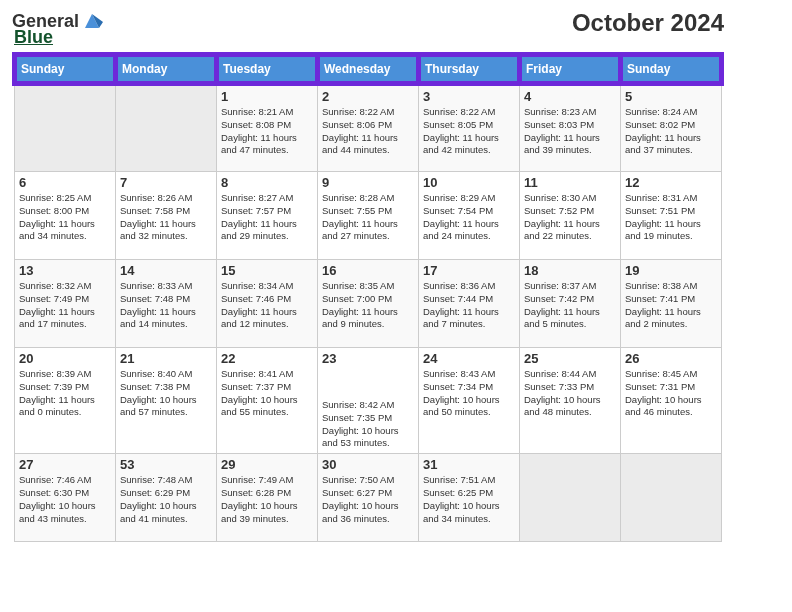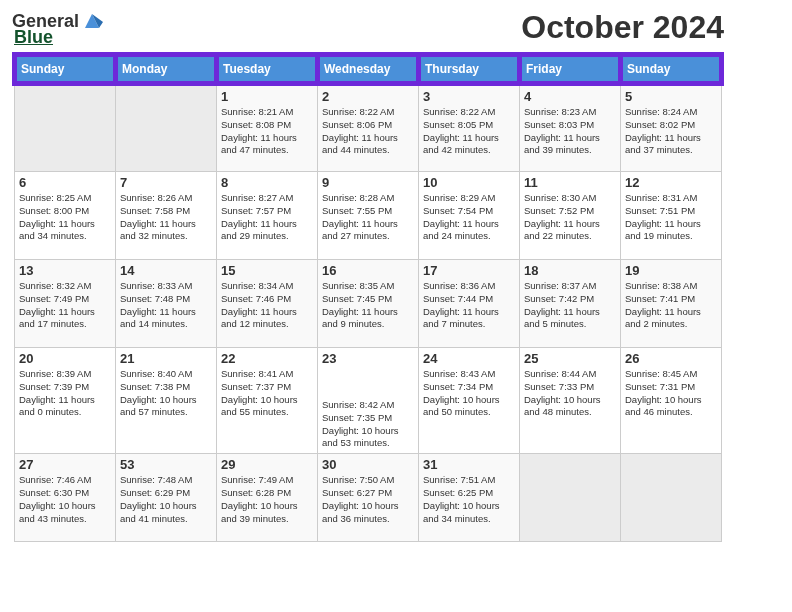--- a/index.html
+++ b/index.html
@@ -35,21 +35,21 @@
       font-size: 18px;
       font-weight: bold;
       color: #14532d;
       line-height: 1;
       text-decoration: underline;
     }
     .title-block {
       text-align: right;
     }
     .month-title {
-      font-size: 32px;
+      font-size: 24px;
       font-weight: bold;
       color: #333;
       line-height: 1.1;
     }
     .location-title {
       font-size: 15px;
       color: #555;
     }
     table {
       width: 100%;
@@ -224,21 +224,21 @@
           </td>
           <td>
             <span class="day-num">15</span>
             <div class="cell-info" style="white-space: pre-line;">Sunrise: 8:34 AM
 Sunset: 7:46 PM
 Daylight: 11 hours and 12 minutes.</div>
           </td>
           <td>
             <span class="day-num">16</span>
             <div class="cell-info" style="white-space: pre-line;">Sunrise: 8:35 AM
-Sunset: 7:45 PM
+Sunset: 7:00 PM
 Daylight: 11 hours and 9 minutes.</div>
           </td>
           <td>
             <span class="day-num">17</span>
             <div class="cell-info" style="white-space: pre-line;">Sunrise: 8:36 AM
 Sunset: 7:44 PM
 Daylight: 11 hours and 7 minutes.</div>
           </td>
           <td>
             <span class="day-num">18</span>

